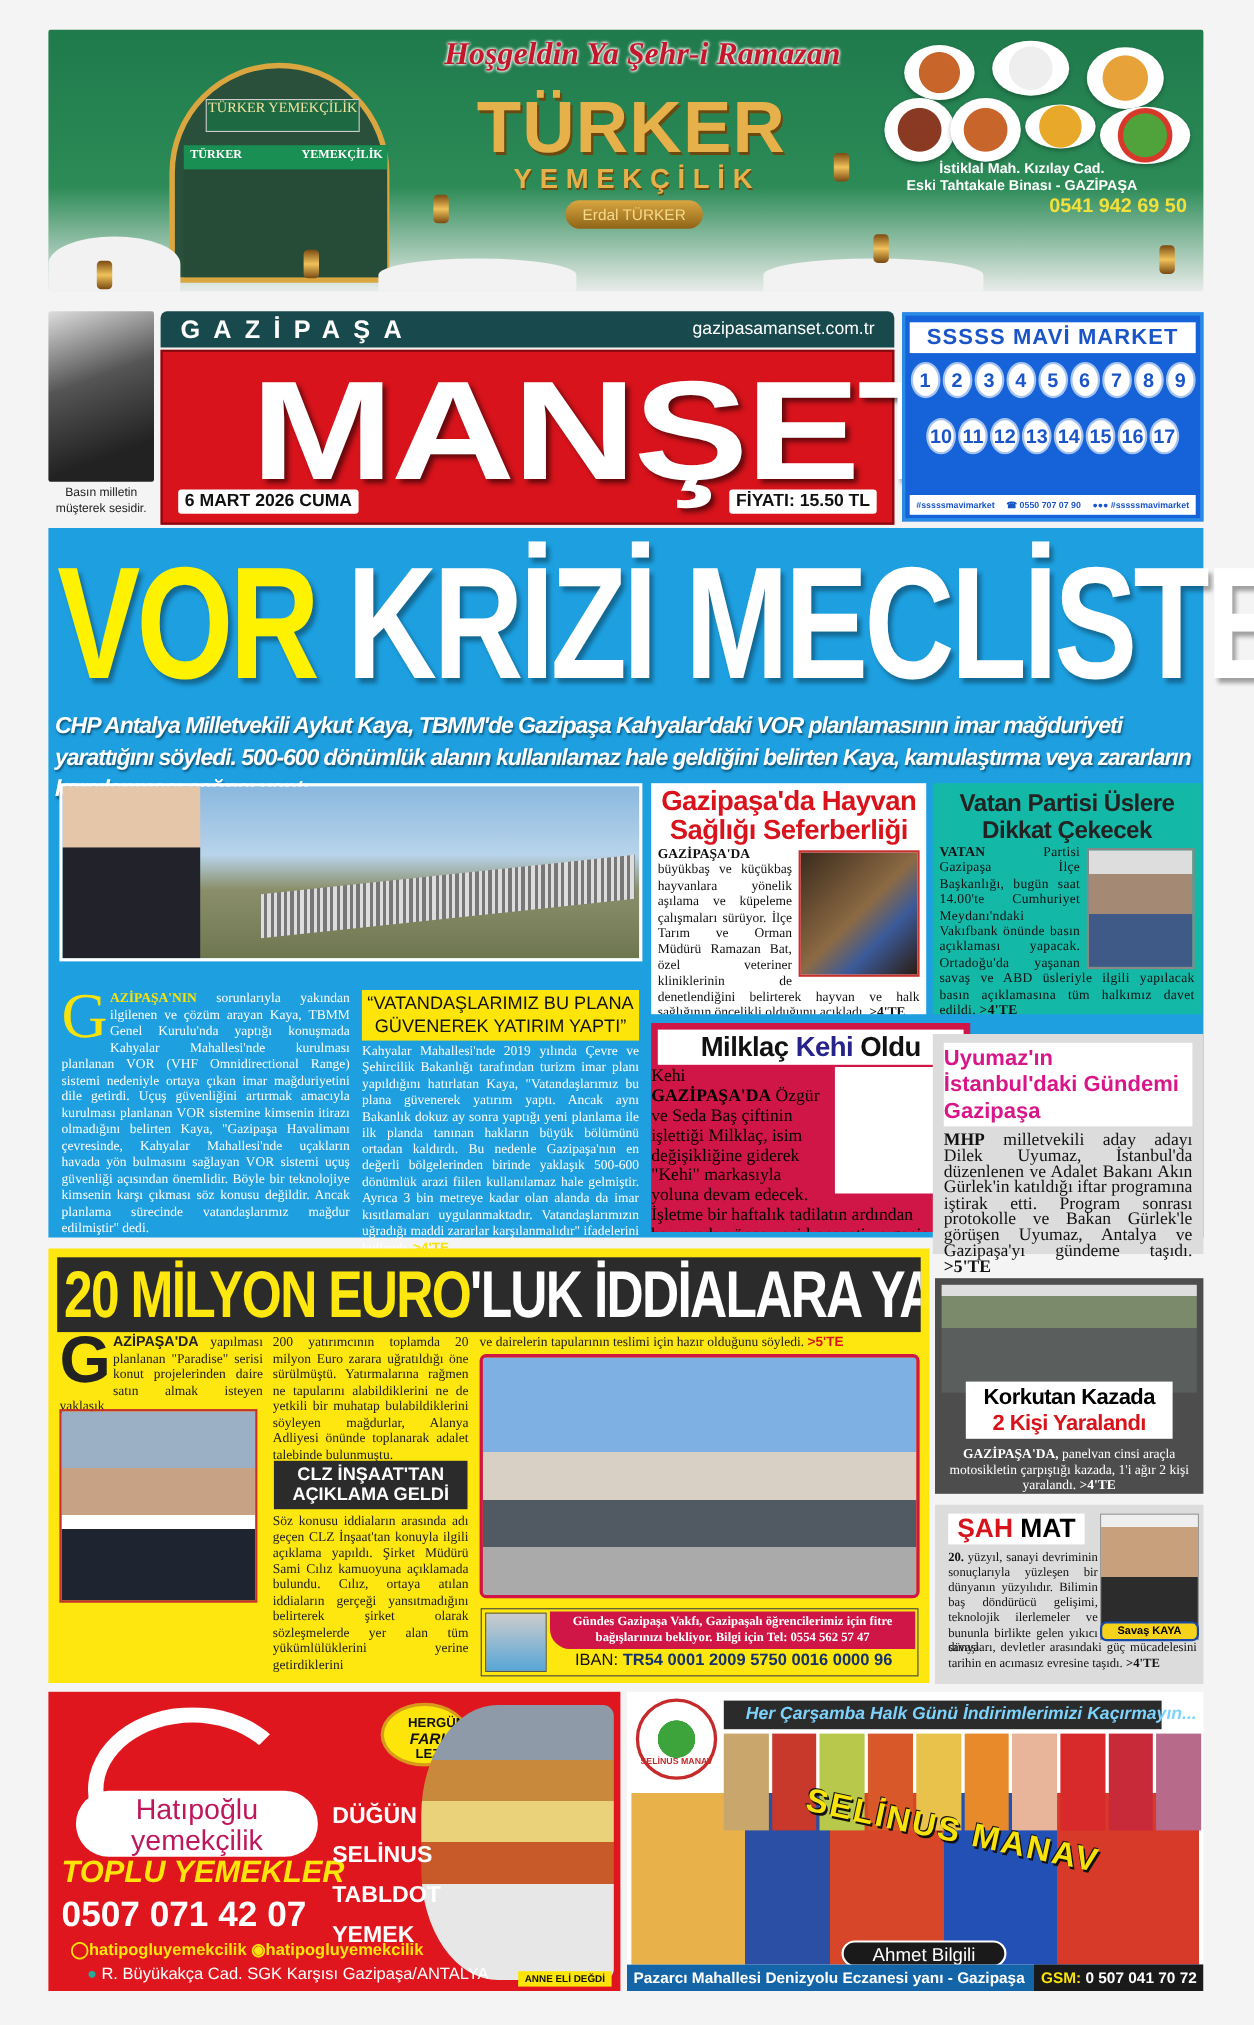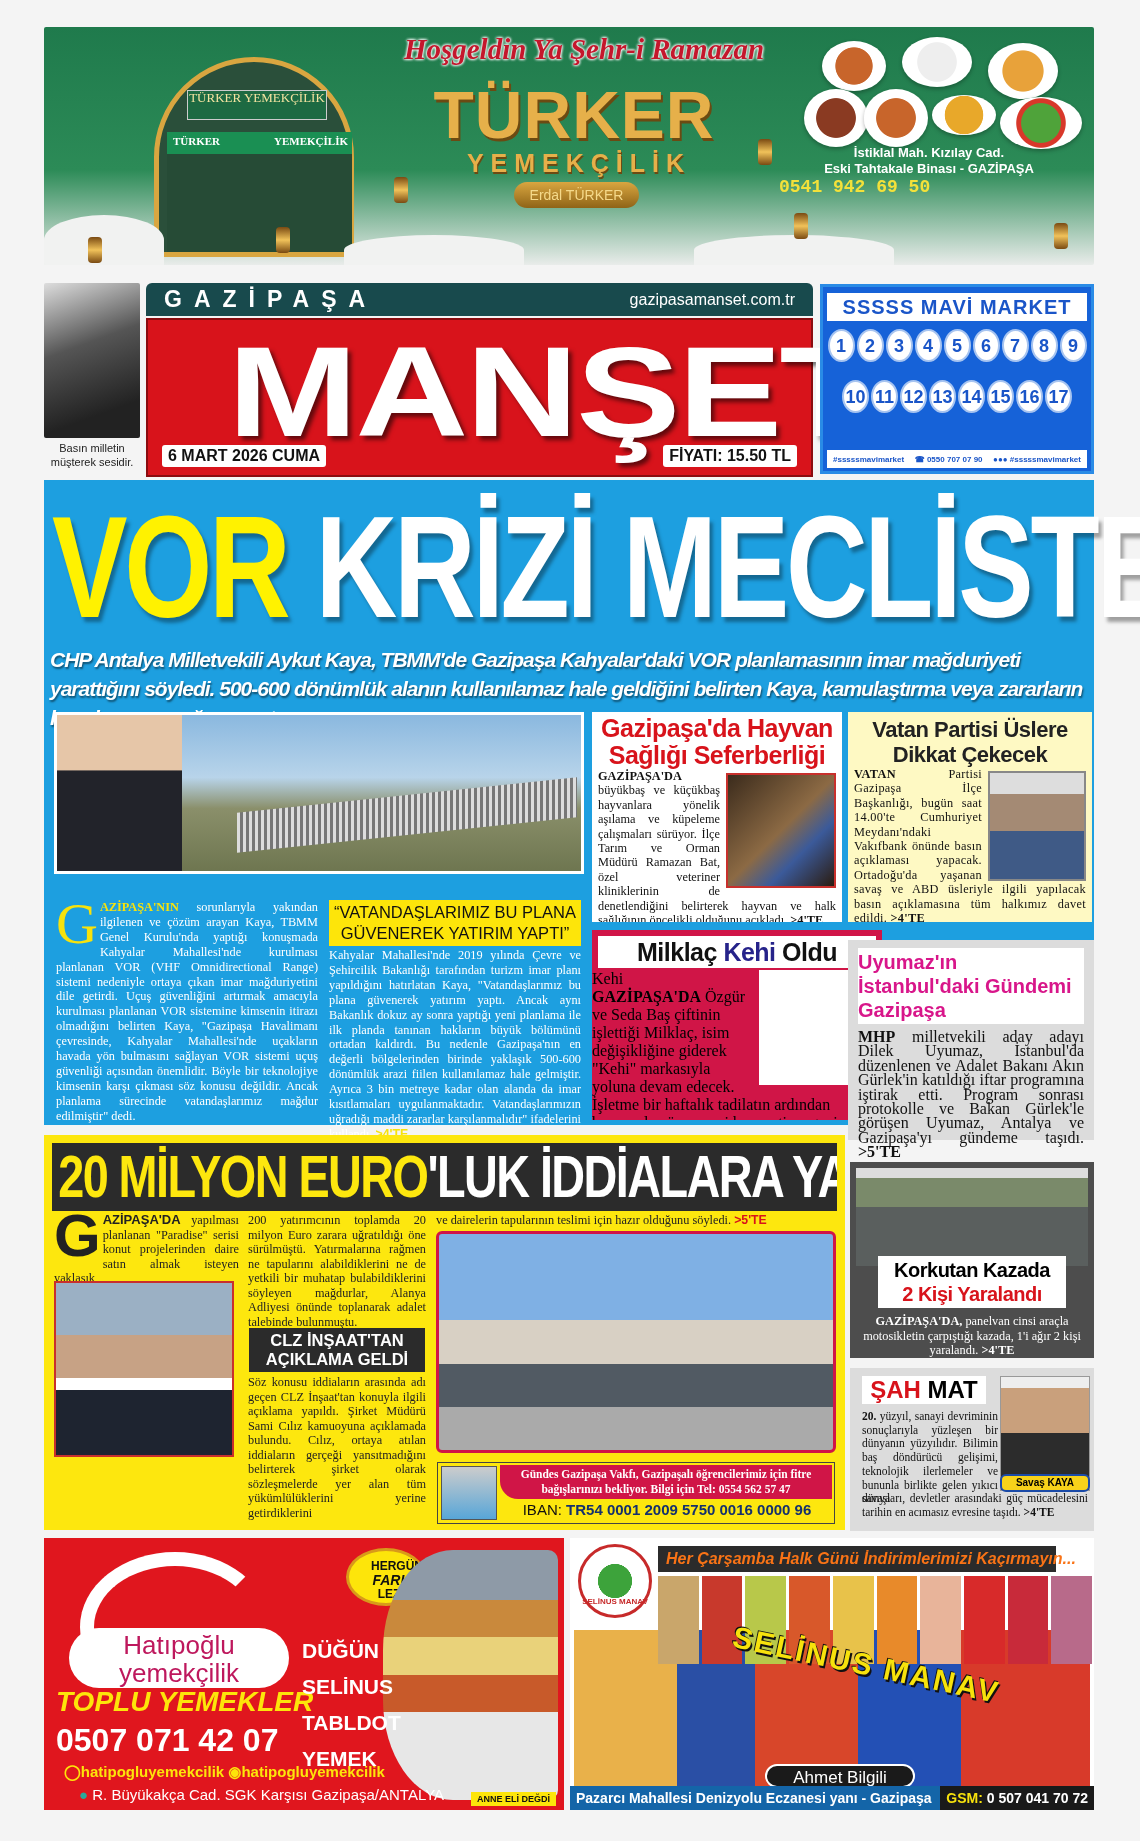--- a/index.html
+++ b/index.html
@@ -10,21 +10,21 @@
 #banner .arch{position:absolute;left:110px;top:30px;width:200px;height:200px;border-radius:100px 100px 0 0;border:5px solid #d9a640;background:#2a4f3a}
 #banner .shop-sign{position:absolute;left:28px;top:28px;width:140px;height:30px;background:#1d6a42;color:#f3e3a0;font-size:13px;text-align:center;line-height:14px;border:1px solid #ccc}
 #banner .shop-front{position:absolute;left:8px;top:70px;width:185px;height:120px;background:#264b36;border-top:22px solid #1a8f53}
 #banner .shop-front span{position:absolute;top:-19px;color:#fff;font-size:11px;font-family:"Liberation Serif",serif;font-weight:bold}
 #banner .welcome{position:absolute;left:280px;top:6px;width:520px;text-align:center;font-style:italic;font-family:"Liberation Serif",serif;font-weight:bold;font-size:29px;color:#c4172c;text-shadow:0 0 3px #fff,0 0 3px #fff,0 0 3px #fff}
 #banner .brand{position:absolute;left:360px;top:50px;width:340px;text-align:center;font-family:"Liberation Sans",sans-serif;font-weight:bold;color:#e6b04a;font-size:66px;letter-spacing:1px;text-shadow:2px 3px 0 #6b4a12}
 #banner .sub{position:absolute;left:370px;top:122px;width:330px;text-align:center;font-family:"Liberation Sans",sans-serif;font-weight:bold;color:#e6b04a;font-size:25px;letter-spacing:7px;text-shadow:1px 2px 0 #6b4a12}
 #banner .owner{position:absolute;left:470px;top:155px;width:125px;height:26px;border-radius:13px;background:linear-gradient(#d9a640,#8f6417);color:#f5d98a;text-align:center;font-family:"Liberation Sans",sans-serif;font-size:14px;line-height:26px}
 #banner .dish{position:absolute;border-radius:50%;background:radial-gradient(circle,#c8652b 0 45%,#fff 47%);box-shadow:0 2px 4px rgba(0,0,0,.3)}
 #banner .addr{position:absolute;left:735px;top:118px;width:300px;text-align:center;color:#fff;font-family:"Liberation Sans",sans-serif;font-weight:bold;font-size:13px;line-height:16px}
-#banner .phone{position:absolute;left:735px;top:150px;width:300px;text-align:left;color:#f3e13a;font-family:Liberation Mono, monospace;font-weight:bold;font-size:18px}
+#banner .phone{position:absolute;left:735px;top:150px;width:300px;text-align:right;color:#f3e13a;font-family:Liberation Sans, sans-serif;font-weight:bold;font-size:18px}
 #banner .wave{position:absolute;bottom:0;height:50px;background:#f1f2f1;border-radius:50% 50% 0 0}
 .lantern{position:absolute;width:14px;height:26px;background:linear-gradient(#7a4a12,#f1c25a,#7a4a12);border-radius:4px}
 
 
 #ataturk{left:44px;top:283px;width:96px;height:190px}
 #ataturk .photo{width:96px;height:155px;background:linear-gradient(160deg,#ddd,#555 40%,#222 80%);border-radius:2px}
 #ataturk .quote{font-family:"Liberation Sans",sans-serif;font-size:11px;text-align:center;line-height:14px;margin-top:3px;color:#222}
 #mast{left:146px;top:283px;width:667px;height:192px}
 #mast .top{height:33px;background:#184a4d;border-radius:6px 6px 0 0;display:flex;justify-content:space-between;align-items:center;padding:0 18px;color:#fff;font-family:"Liberation Sans",sans-serif}
 #mast .city{font-size:23px;font-weight:bold;letter-spacing:12px}
@@ -53,21 +53,21 @@
 #lead-quote{position:absolute;left:285px;top:420px;width:252px;background:#fde50a;color:#111;font-family:"Liberation Sans",sans-serif;font-weight:normal;font-size:16.5px;text-align:center;line-height:21px;padding:2px 0}
 #lead-body2{position:absolute;left:285px;top:468px;width:252px;font-size:12.3px;line-height:14.9px;color:#fff;text-align:justify}
 .more-y{color:#f7e20c;font-family:"Liberation Sans",sans-serif;font-weight:bold}
 
 
 .card{position:absolute;overflow:hidden}
 #hayvan{left:548px;top:232px;width:250px;height:210px;background:#fff}
 #hayvan h3{color:#d8131b;font-family:"Liberation Sans",sans-serif;font-size:25px;text-align:center;line-height:27px;margin-top:3px;letter-spacing:-.5px}
 #hayvan p{font-size:12.3px;line-height:14.4px;text-align:justify;padding:0 6px;color:#111}
 #hayvan .pic{float:right;width:110px;height:115px;margin:4px 0 0 6px;border:2px solid #c8302c;background:linear-gradient(135deg,#3b2b1c,#8c6a44 50%,#3b5a9a 70%,#2b1c10)}
-#vatan{left:804px;top:232px;width:244px;height:210px;background:#fef9c3}
+#vatan{left:804px;top:232px;width:244px;height:210px;background:#14b8a6}
 #vatan h3{font-family:"Liberation Sans",sans-serif;font-size:22px;text-align:center;line-height:25px;margin-top:5px;color:#222;letter-spacing:-.5px}
 #vatan p{font-size:12.3px;line-height:14.4px;text-align:justify;padding:0 6px;color:#111;letter-spacing:.3px}
 #vatan .pic{float:right;width:98px;height:110px;margin:4px 0 0 6px;border:2px solid #888;background:linear-gradient(180deg,#ddd 0 20%,#a48a74 20% 55%,#3f5a86 55%)}
 #milk{left:548px;top:450px;width:290px;height:190px;background:#d01547}
 #milk .hd{background:#fff;margin:6px 6px 2px 6px;text-align:center;font-family:"Liberation Sans",sans-serif;font-weight:bold;font-size:25px;line-height:32px;color:#111;letter-spacing:-.5px}
 #milk .hd span{color:#26238a}
 #milk p{font-size:12.3px;line-height:14.4px;text-align:justify;padding:0 8px;color:#fff}
 #milk .logo{float:right;width:115px;height:115px;background:#fff;margin:0 0 0 6px;position:relative}
 
 #uyumaz-box{position:absolute;left:848px;top:940px;width:246px;height:200px;background:#dcdcdc}
@@ -115,21 +115,21 @@
 #hatip .arc{position:absolute;left:36px;top:14px;width:190px;height:150px;border:14px solid #fff;border-color:#fff transparent transparent #fff;border-radius:50%}
 #hatip .bubble{position:absolute;left:302px;top:10px;width:80px;height:58px;background:#fde50a;border:3px solid #d89a1a;border-radius:50%;text-align:right;font-family:"Liberation Sans",sans-serif;font-weight:bold;font-size:12px;line-height:14px;padding-top:8px;color:#111}
 #hatip .toplu{position:absolute;left:12px;top:148px;color:#fde50a;font-family:"Liberation Sans",sans-serif;font-weight:bold;font-style:italic;font-size:28px}
 #hatip .phone{position:absolute;left:12px;top:184px;color:#fff;font-family:"Liberation Sans",sans-serif;font-weight:bold;font-size:32px}
 #hatip .list{position:absolute;left:258px;top:95px;color:#fff;font-family:"Liberation Sans",sans-serif;font-weight:bold;font-size:21px;line-height:36px}
 #hatip .social{position:absolute;left:20px;top:225px;color:#fde50a;font-family:"Liberation Sans",sans-serif;font-weight:bold;font-size:15px}
 #hatip .addr{position:absolute;left:35px;top:248px;color:#fff;font-family:"Liberation Sans",sans-serif;font-size:15px}
 #hatip .food{position:absolute;right:6px;top:12px;width:175px;height:250px;border-radius:40% 10px 10px 40%;background:linear-gradient(180deg,#8e9aa7 0 20%,#c9893c 20% 35%,#e9d27a 35% 50%,#c85a2a 50% 65%,#e7e7e7 65%)}
 #hatip .badge{position:absolute;right:8px;bottom:4px;background:#fde50a;font-family:"Liberation Sans",sans-serif;font-weight:bold;font-size:9px;padding:2px 6px;color:#111}
 #selinus{left:570px;top:1538px;width:524px;height:272px;background:#fff;overflow:hidden}
-#selinus .slogan{position:absolute;left:88px;top:8px;width:398px;height:26px;background:#2b2b2b;color:#f97316;font-family:"Liberation Sans",sans-serif;font-weight:bold;font-style:italic;font-size:16px;line-height:26px;padding-left:8px;white-space:nowrap}
+#selinus .slogan{position:absolute;left:88px;top:8px;width:398px;height:26px;background:#2b2b2b;color:#7dd3fc;font-family:"Liberation Sans",sans-serif;font-weight:bold;font-style:italic;font-size:16px;line-height:26px;padding-left:20px;white-space:nowrap}
 #selinus .logo{position:absolute;left:8px;top:6px;width:74px;height:74px;border-radius:50%;border:3px solid #c72a2a;background:radial-gradient(circle,#3da33b 0 35%,#fff 36%);font-size:8px;text-align:center;font-family:"Liberation Sans",sans-serif;font-weight:bold;color:#c72a2a;line-height:110px}
 #selinus .strip{position:absolute;left:88px;top:38px;width:434px;height:88px;display:flex;gap:3px}
 #selinus .strip div{flex:1}
 #selinus .lower{position:absolute;left:4px;top:92px;width:516px;height:156px;background:linear-gradient(90deg,#e9b14a 0 20%,#2a4fa5 20% 35%,#d8462a 35% 55%,#2350b5 55% 75%,#d83a2a 75%)}
 #selinus .name{position:absolute;left:160px;top:110px;color:#f7e20c;font-family:"Liberation Sans",sans-serif;font-weight:bold;font-size:30px;transform:rotate(12deg);text-shadow:2px 2px 0 #111,-1px -1px 0 #111;letter-spacing:2px}
 #selinus .owner{position:absolute;left:195px;top:226px;width:150px;height:24px;border-radius:12px;background:#1a1a1a;color:#fff;text-align:center;font-family:"Liberation Sans",sans-serif;font-size:17px;line-height:24px;border:2px solid #fff}
 #selinus .foot{position:absolute;left:0;bottom:0;width:524px;height:24px;background:#1465a8;color:#fff;font-family:"Liberation Sans",sans-serif;font-weight:bold;font-size:14px;line-height:24px;padding-left:6px;white-space:nowrap}
 #selinus .gsm{position:absolute;right:0;bottom:0;height:24px;background:#1a1a1a;color:#fff;font-family:"Liberation Sans",sans-serif;font-weight:bold;font-size:14px;line-height:24px;padding:0 6px}
 #selinus .gsm span{color:#f7e20c}
 </style>

